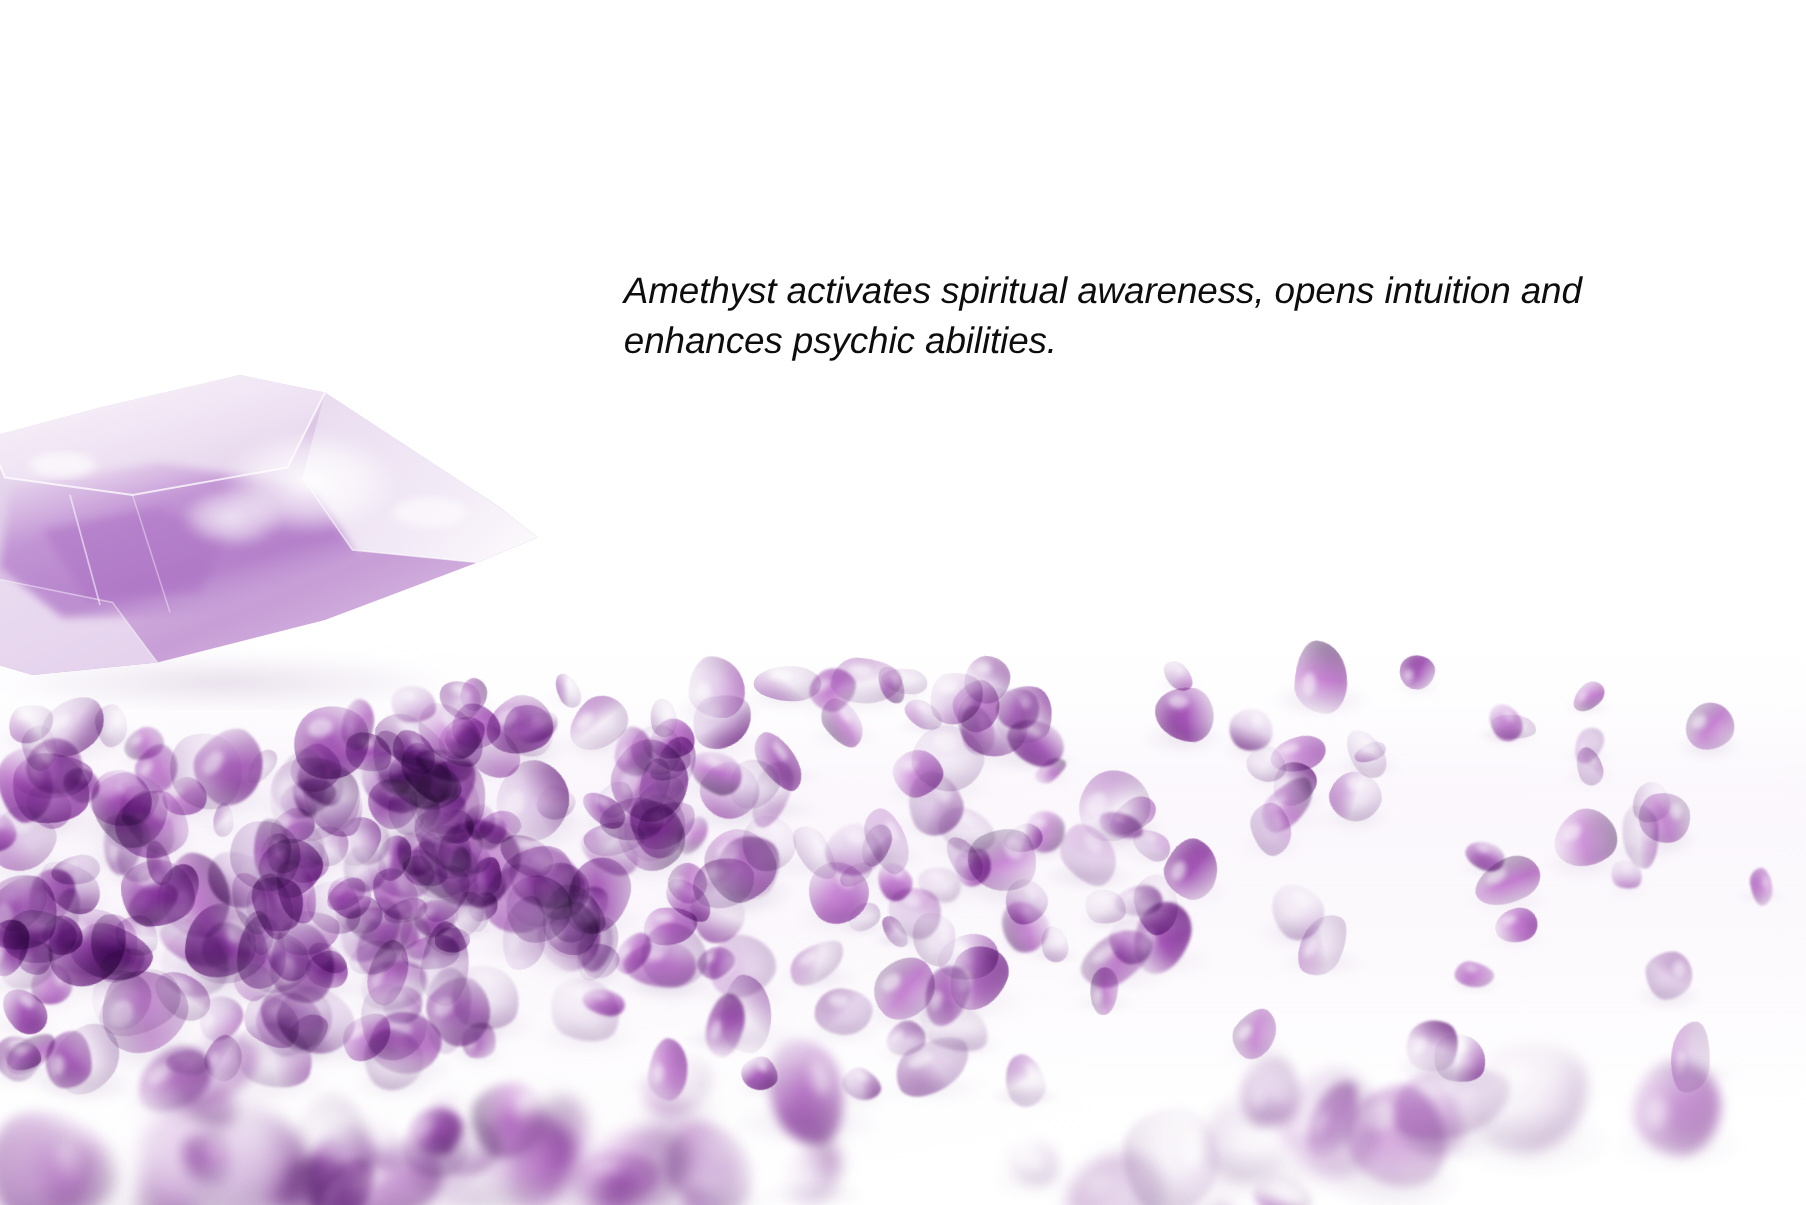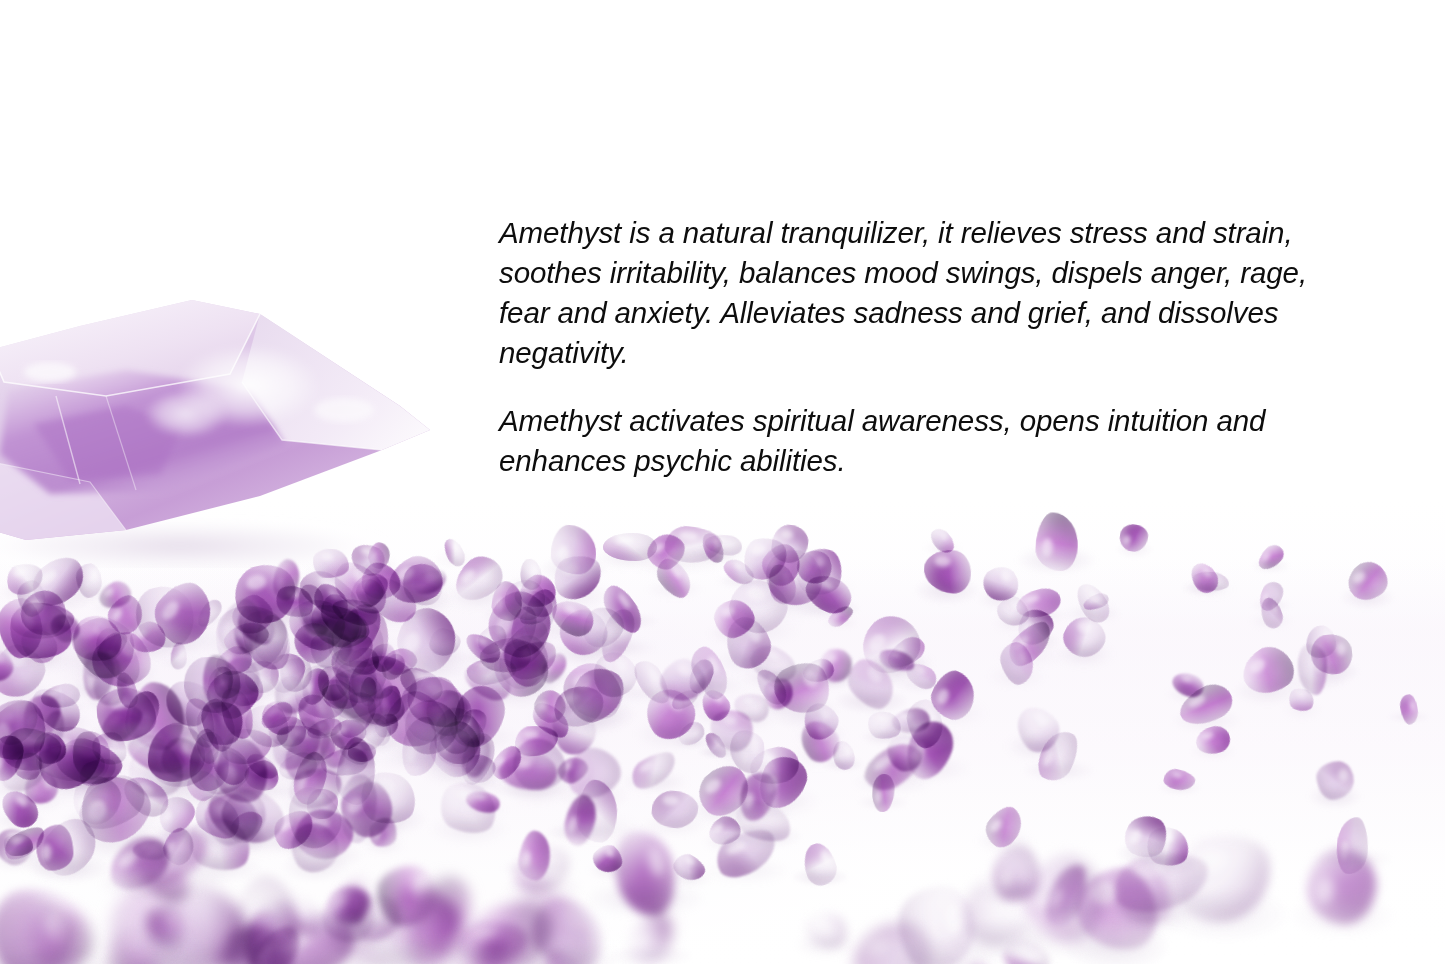--- a/index.html
+++ b/index.html
@@ -998,17 +998,16 @@
         <div class="chip" style="left: -12.9px; top: 893.7px; width: 102.7px; height: 91.2px; border-radius: 38% 62% 58% 42% / 62% 38%; transform: rotate(83deg); opacity: 0.46; filter: blur(4.39px); background: linear-gradient(351deg, rgb(123, 45, 142) 0%, rgb(162, 79, 181) 52%, rgb(244, 236, 247) 100%); box-shadow: rgba(255, 255, 255, 0.55) 12.3px 12.8px 30.8px inset, rgba(90, 40, 110, 0.22) -10.3px -10.9px 26.7px inset;"></div>
         <div class="shadow" style="left: 247.4px; top: 956.1px; width: 125.5px; height: 37px; filter: blur(3.3px); opacity: 0.71;"></div>
         <div class="chip" style="left: 264px; top: 919.1px; width: 92.3px; height: 59.7px; border-radius: 60% 40% 35% 65% / 45% 55%; transform: rotate(-32.9deg); opacity: 0.57; filter: blur(4.54px); background: linear-gradient(6deg, rgb(123, 45, 142) 0%, rgb(162, 79, 181) 52%, rgb(244, 236, 247) 100%); box-shadow: rgba(255, 255, 255, 0.55) 11.1px 8.4px 27.7px inset, rgba(90, 40, 110, 0.22) -9.2px -7.2px 24px inset;"></div>
         <div class="shadow" style="left: 96.9px; top: 963.3px; width: 74.7px; height: 35.2px; filter: blur(3.6px); opacity: 0.55;"></div>
         <div class="chip" style="left: 106.8px; top: 928.1px; width: 55px; height: 56.8px; border-radius: 38% 62% 58% 42% / 62% 38%; transform: rotate(24.2deg); opacity: 0.48; filter: blur(7.03px); background: linear-gradient(41deg, rgb(154, 143, 164) 0%, rgb(198, 126, 210) 52%, rgb(244, 236, 247) 100%); box-shadow: rgba(255, 255, 255, 0.55) 6.6px 8px 16.5px inset, rgba(90, 40, 110, 0.22) -5.5px -6.8px 14.3px inset;"></div>
       </div>
   </div>
 
 
   <div id="copy">
-    <p>Amethyst is a natural tranquilizer, it relieves stress and strain, soothes irritability, balances mood swings, dispels anger, rage, fear and anxiety. Alleviates sadness and grief, and dissolves negativity.</p>
     <p>Amethyst activates spiritual awareness, opens intuition and enhances psychic abilities.</p>
   </div>
 
 </div>
 
 </body></html>

